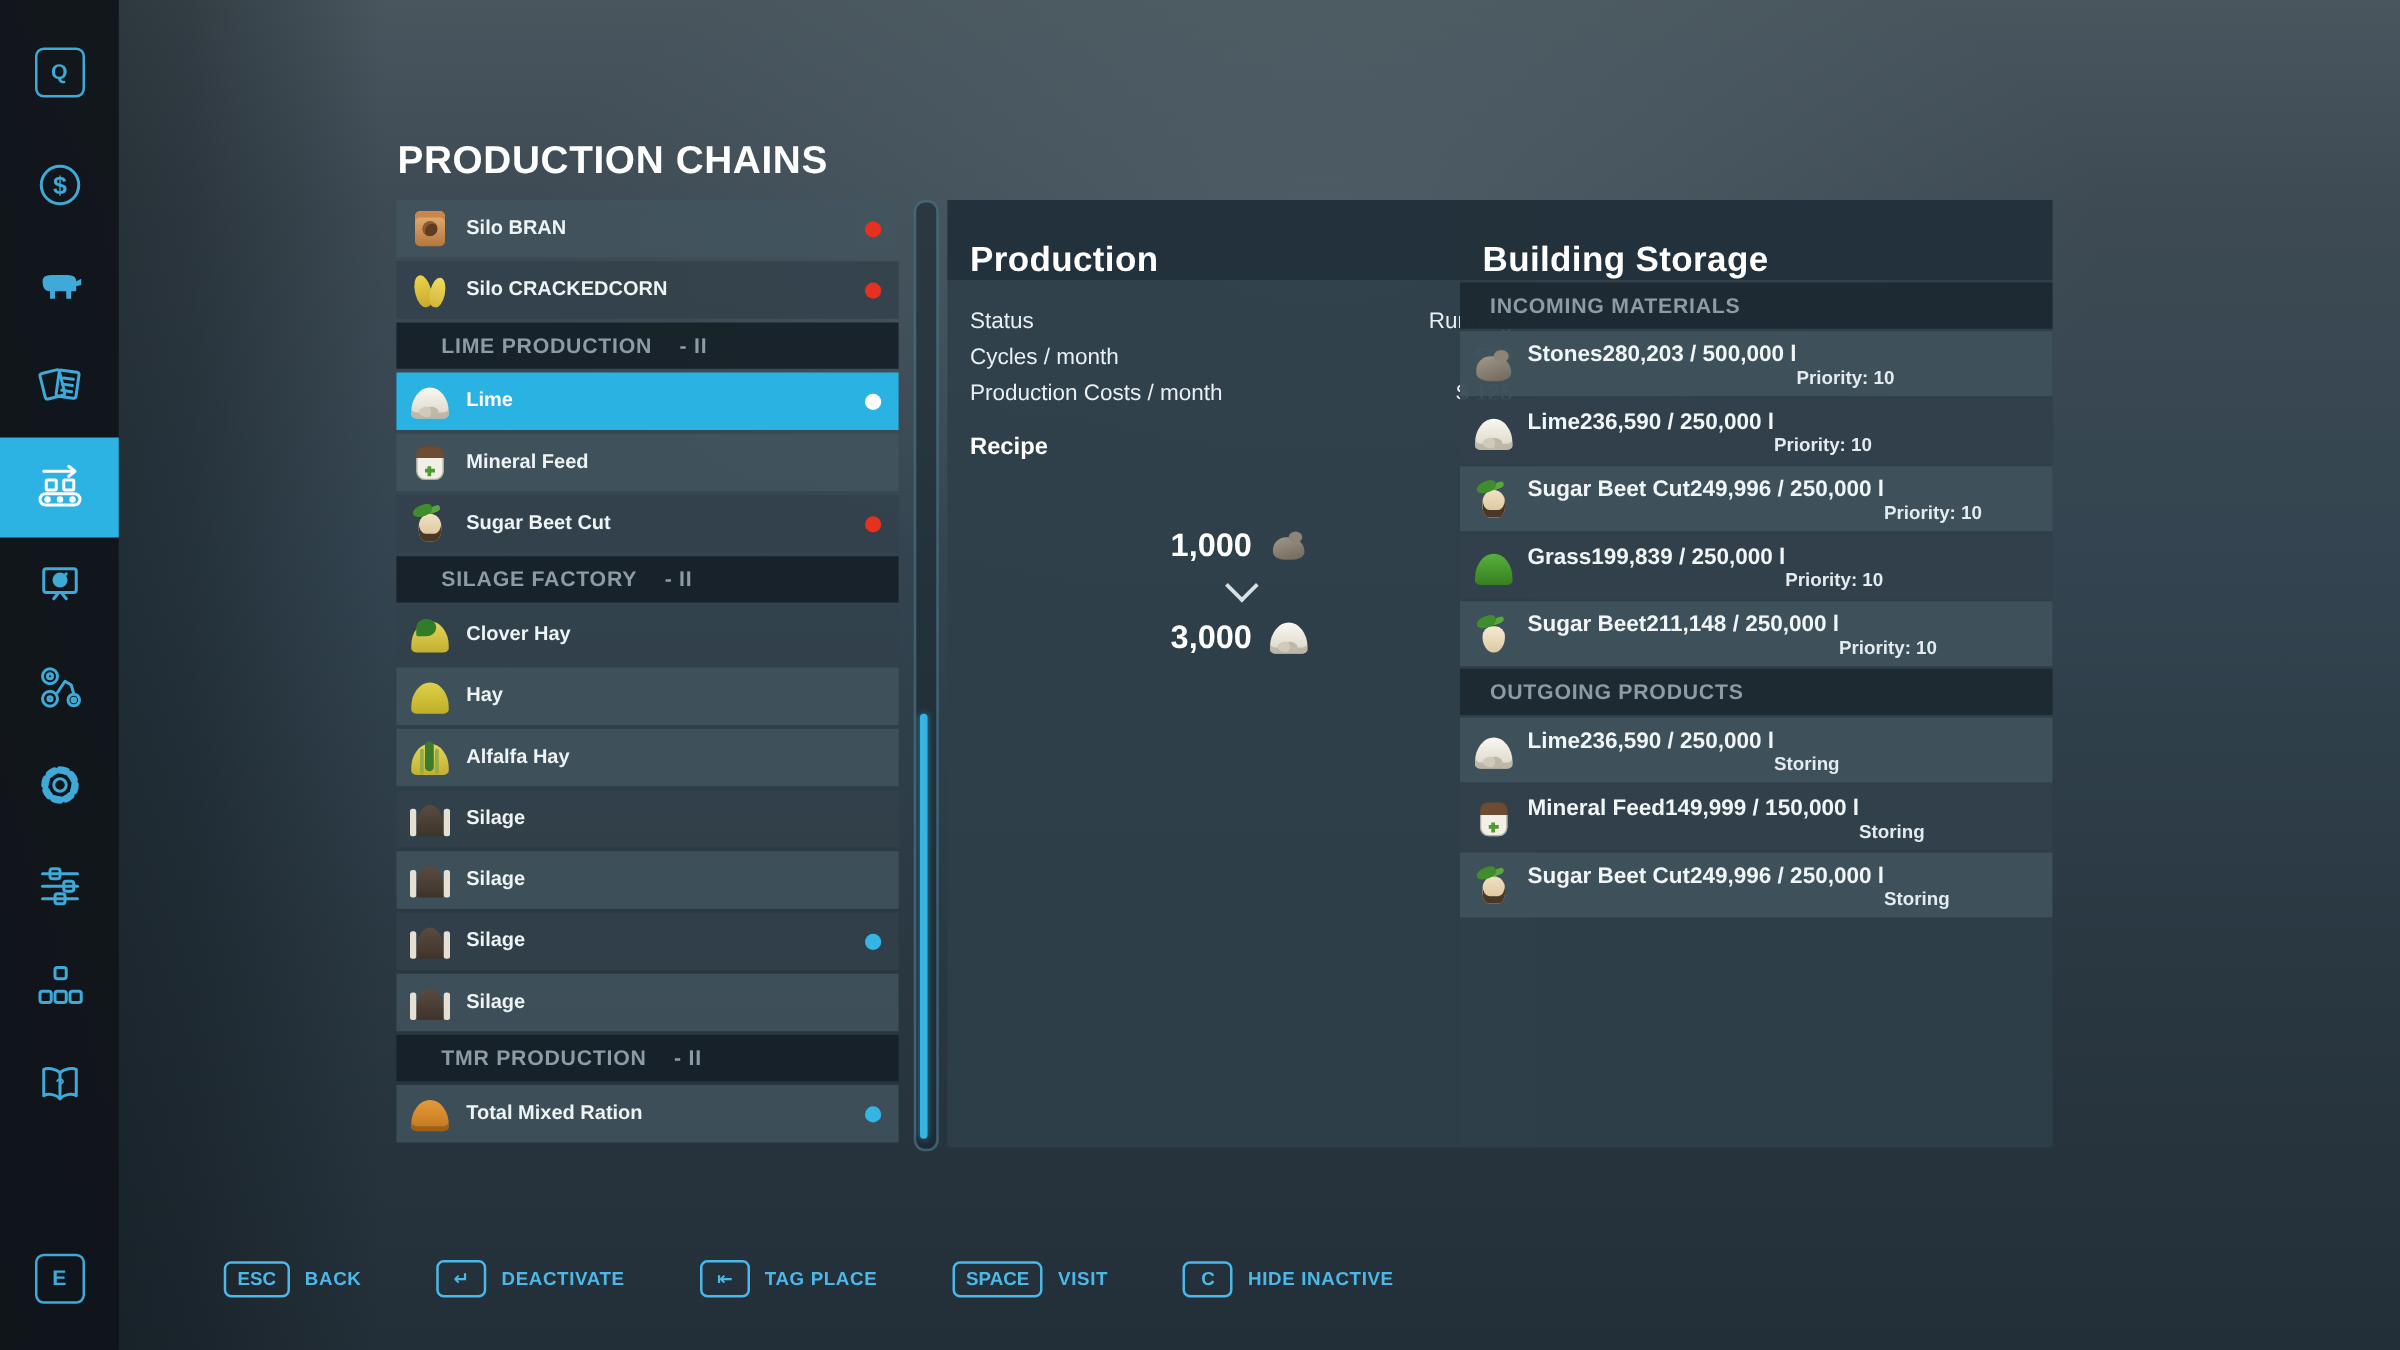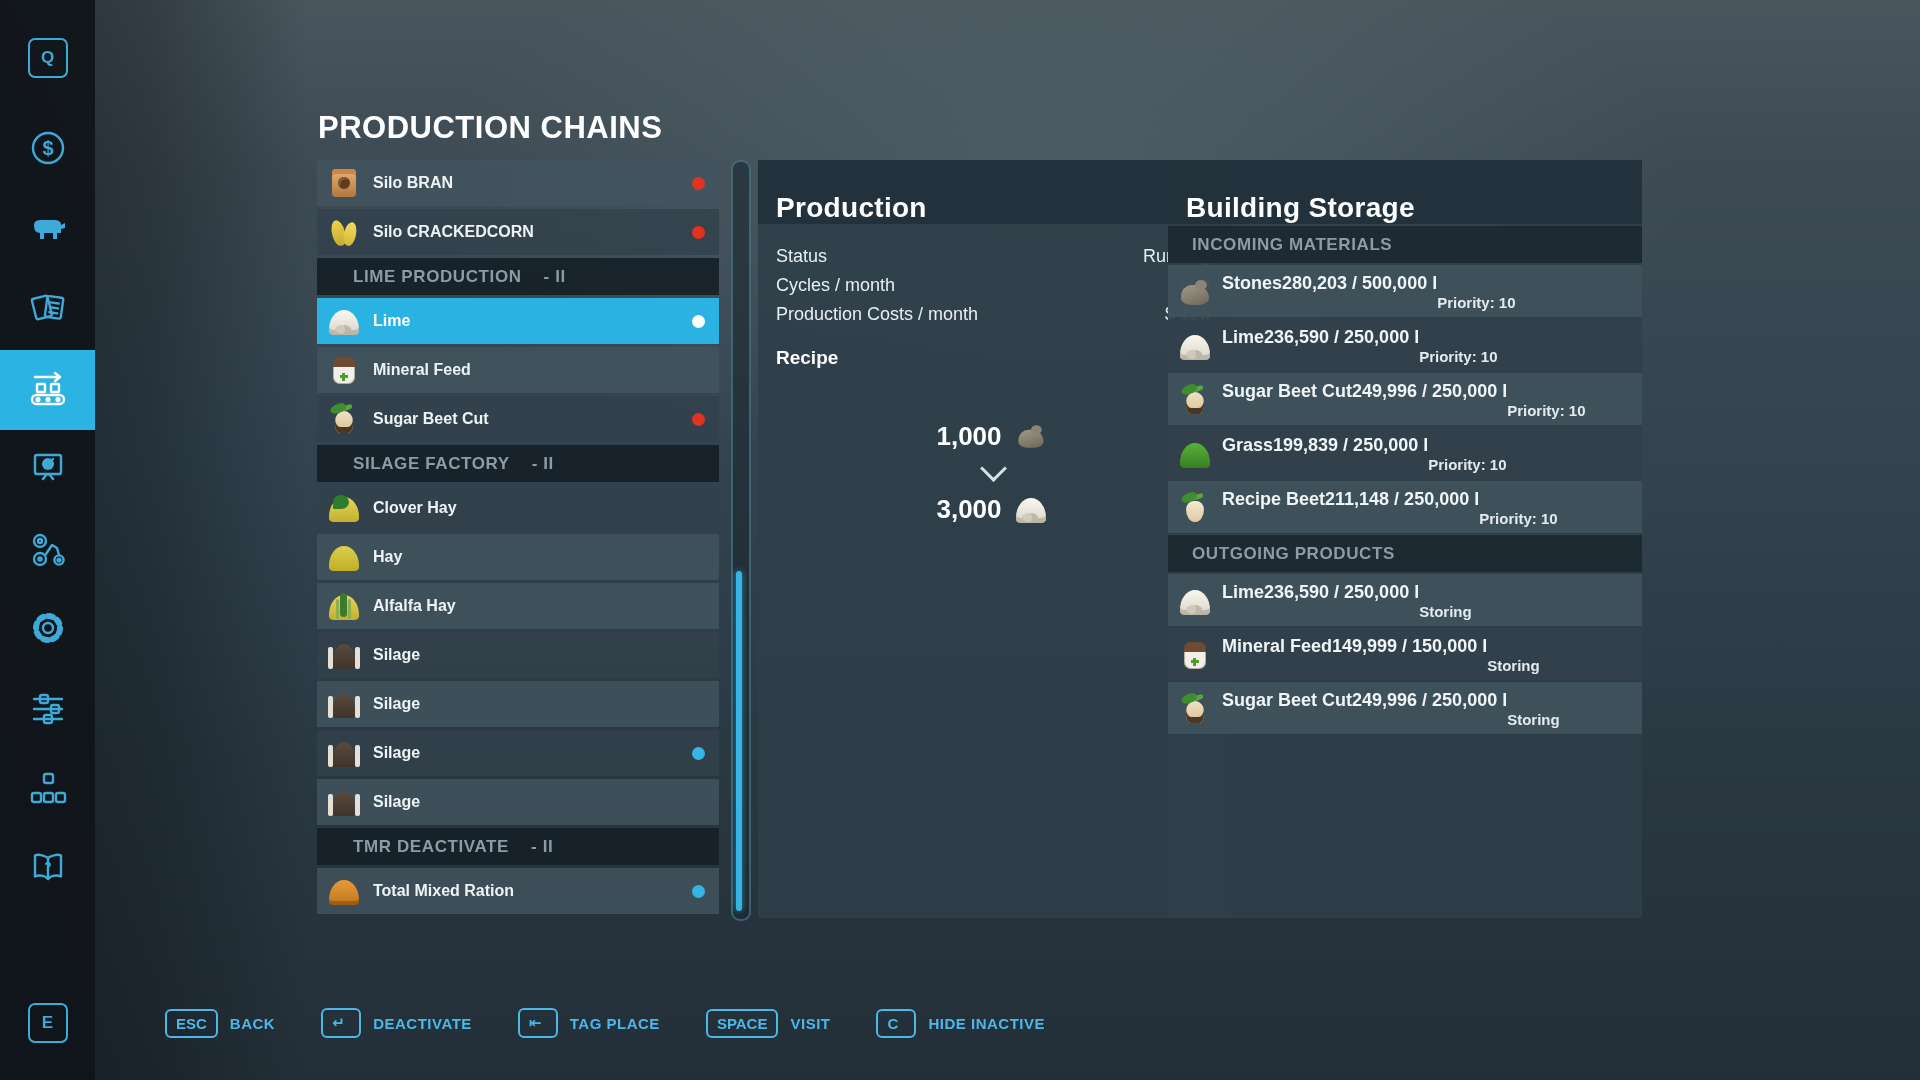--- a/index.html
+++ b/index.html
@@ -70,21 +70,21 @@
   .sval{color:#f0f5f7;font-size:18px;font-weight:600;}
   .bar{height:7px;background:rgba(23,34,41,.9);border-radius:4px;margin-top:5px;overflow:hidden;}
   .fill{height:100%;border-radius:4px;}
   .fill.green{background:linear-gradient(180deg,#b5d45c,#94bd33);}
   .fill.red{background:linear-gradient(180deg,#f0392b,#d92315);}
   .snote{align-self:flex-end;color:#e4ebef;font-size:15px;font-weight:600;margin-top:21px;}
   
   .hotbar{position:absolute;left:165px;top:1008px;display:flex;gap:46px;align-items:center;}
   .hk{display:flex;align-items:center;gap:12px;cursor:pointer;}
   .hk .kb{min-width:18px;padding:4px 9px;border:2px solid #4cb8e9;border-radius:6px;color:#4cb8e9;
-    font-size:15px;font-weight:bold;text-align:left;}
+    font-size:15px;font-weight:bold;text-align:center;margin-left:14px;}
   .hk .hl{color:#4cb8e9;font-size:15px;font-weight:bold;letter-spacing:.5px;}
   
   .ic{width:38px;height:38px;position:relative;flex:0 0 38px;display:inline-block;}
   .ic::before,.ic::after{content:"";position:absolute;}
   .ic-pile::before{left:4px;right:4px;top:8px;bottom:5px;border-radius:50% 50% 16% 16%/78% 78% 14% 14%;}
   .ic-lime::before{background:linear-gradient(180deg,#faf8f1,#d8d4c6);box-shadow:inset 0 -5px 0 rgba(150,145,130,.45);}
   .ic-lime::after{left:10px;bottom:6px;width:16px;height:9px;border-radius:50%;
      background:radial-gradient(circle at 30% 50%,#cfcaba 40%,transparent 45%),radial-gradient(circle at 75% 55%,#bdb8a8 40%,transparent 45%);}
   .ic-hay::before{background:linear-gradient(180deg,#ded04a,#bfae28);}
   .ic-clover::before{background:linear-gradient(180deg,#e4d45c,#c2b12f);}
@@ -301,21 +301,21 @@
       <span class="ic ic-silage"></span>
       <span class="lbl">Silage</span>
       <span class="dot dot-cyan"></span>
     </div>
     <div class="row item shade-a">
       <span class="ic ic-silage"></span>
       <span class="lbl">Silage</span>
       <span class="dot dot-none"></span>
     </div>
     <div class="row header">
-      <span>TMR DEACTIVATE</span>
+      <span>TMR PRODUCTION</span>
       <span class="sfx">- II</span>
     </div>
     <div class="row item shade-a">
       <span class="ic ic-pile ic-tmr"></span>
       <span class="lbl">Total Mixed Ration</span>
       <span class="dot dot-cyan"></span>
     </div>
   </div>
 
   <div class="scrolltrack">
@@ -409,21 +409,21 @@
         <div class="bar">
             <div class="fill green" style="width: 79.9%;"></div>
           </div>
         <div class="snote">Priority: 10</div>
       </div>
     </div>
     <div class="srow light">
       <span class="ic ic-beet"></span>
       <div class="sbody">
         <div class="sline">
-            <span class="sname">Recipe Beet</span>
+            <span class="sname">Sugar Beet</span>
             <span class="sval">211,148 / 250,000 l</span>
           </div>
         <div class="bar">
             <div class="fill green" style="width: 84.5%;"></div>
           </div>
         <div class="snote">Priority: 10</div>
       </div>
     </div>
 
     <div class="sec-head">OUTGOING PRODUCTS</div>

